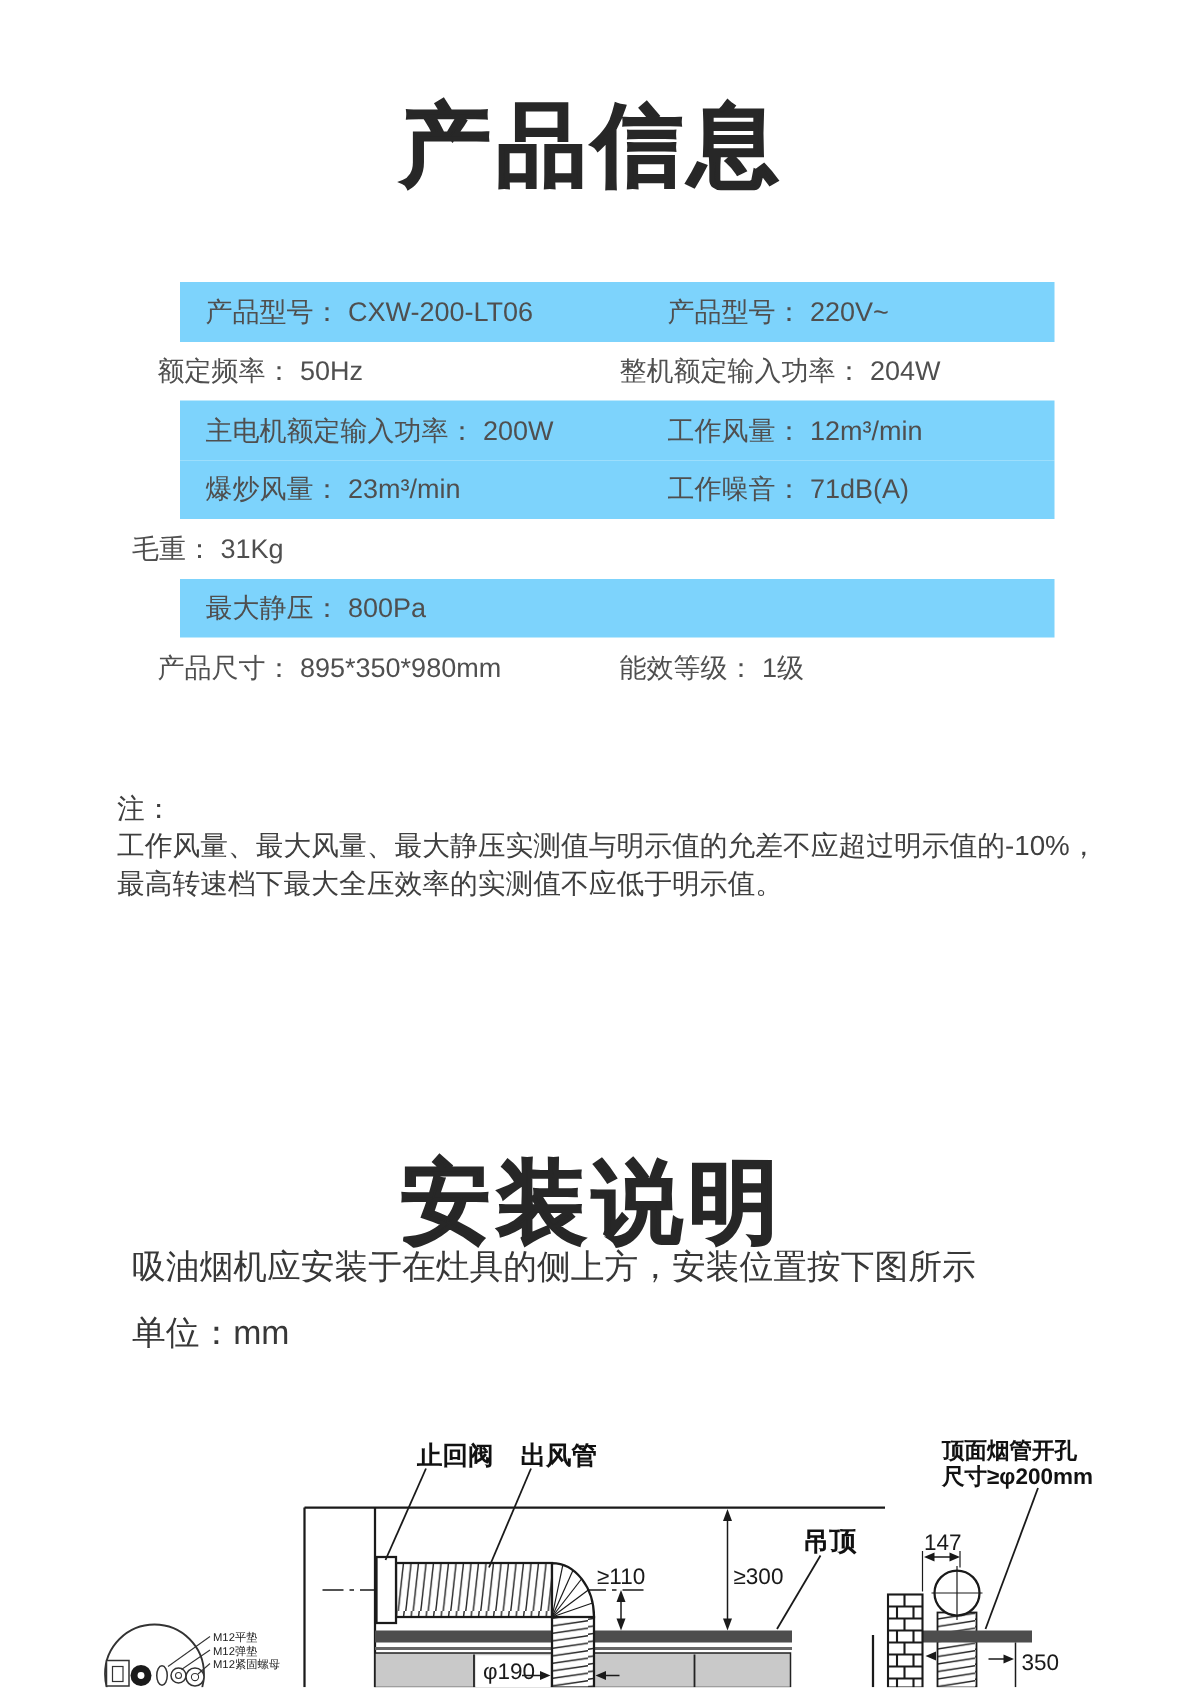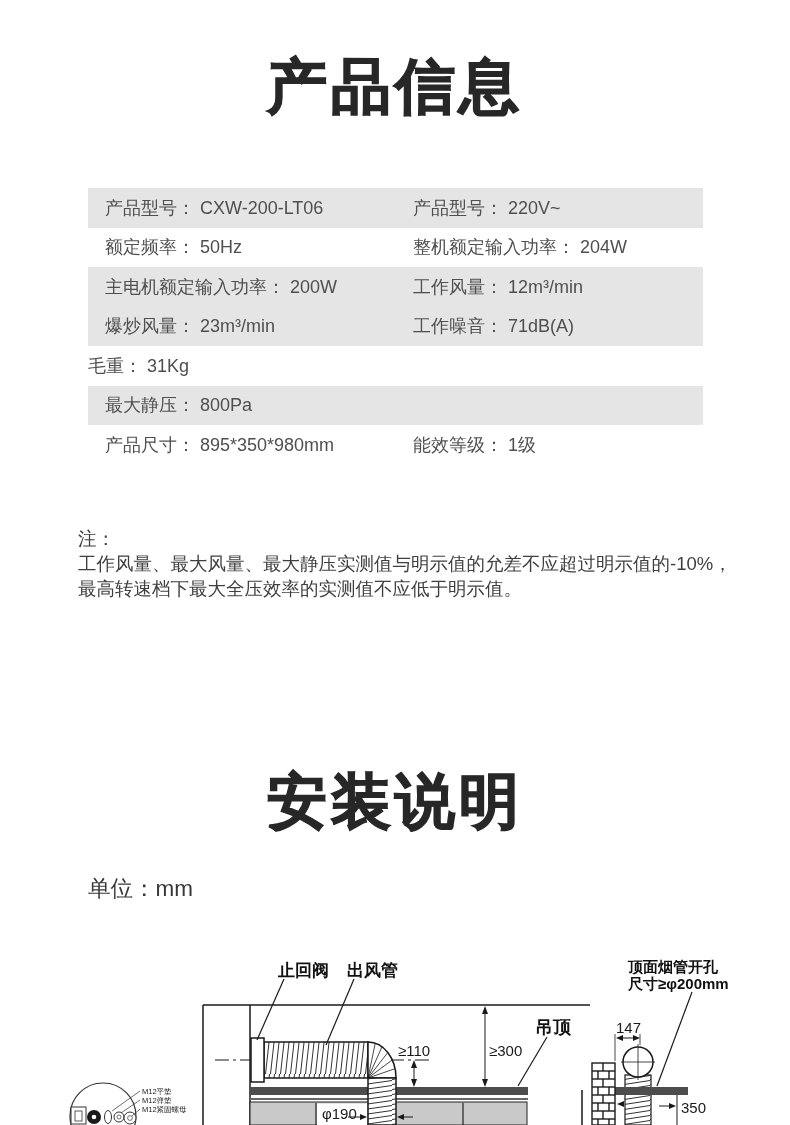--- a/index.html
+++ b/index.html
@@ -5,25 +5,25 @@
   html,body{margin:0;padding:0;background:#fff;}
   .page{
     position:relative;width:790px;height:1125px;background:#ffffff;overflow:hidden;
     font-family:"Liberation Sans","DejaVu Sans",sans-serif;
   }
   .sec-title{
     position:absolute;left:0;right:0;text-align:center;
     font-size:60px;line-height:1.1;font-weight:900;color:#272727;
     letter-spacing:4px;-webkit-text-stroke:1.3px #272727;
   }
-  #title-product{top:54px;}
+  #title-product{top:64px;}
   #title-install{top:721px;margin-top:48px;}
   .spec-table{position:absolute;left:88px;top:188px;width:615px;color:#4f4f4f;font-size:18px;}
   .srow{display:flex;align-items:center;height:39.5px;}
-  .srow.shade{background:#e5e5e5;}
+  .srow.shade{background:#7dd3fc;margin-left:32px;}
   .cell{white-space:nowrap;}
   .c1{width:325px;box-sizing:border-box;padding-left:17px;}
   .c2{flex:1;}
   .lbl{margin-right:5px;}
   .note-block{position:absolute;left:78px;top:526px;width:690px;font-size:18.5px;line-height:25px;color:#3f3f3f;}
   .install-line{position:absolute;left:88px;font-size:22.5px;color:#383838;line-height:1.2;}
   #install-line-1{top:831px;}
   #install-line-2{top:875px;}
   .diagram{position:absolute;left:0;top:930px;}
   svg text{font-family:"Liberation Sans","DejaVu Sans",sans-serif;fill:#1a1a1a;}
@@ -66,20 +66,21 @@
   </div>
 
   <div class="note-block">
     <div>注：</div>
     <div>工作风量、最大风量、最大静压实测值与明示值的允差不应超过明示值的-10%，</div>
     <div>最高转速档下最大全压效率的实测值不应低于明示值。</div>
   </div>
 
   <div class="sec-title" id="title-install">安装说明</div>
 
+  <div class="install-line" id="install-line-1">吸油烟机应安装于在灶具的侧上方，安装位置按下图所示</div>
   <div class="install-line" id="install-line-2">单位：mm</div>
 
   <svg class="diagram" width="790" height="195" viewBox="0 0 790 195">
     <defs>
       <pattern id="hatchH" width="5" height="36" patternUnits="userSpaceOnUse">
         <line x1="4.5" y1="0" x2="0.5" y2="36" stroke="#1a1a1a" stroke-width="0.9"></line>
       </pattern>
       <pattern id="hatchV" width="28" height="5" patternUnits="userSpaceOnUse">
         <line x1="0" y1="4.5" x2="28" y2="0.5" stroke="#1a1a1a" stroke-width="0.9"></line>
       </pattern>

